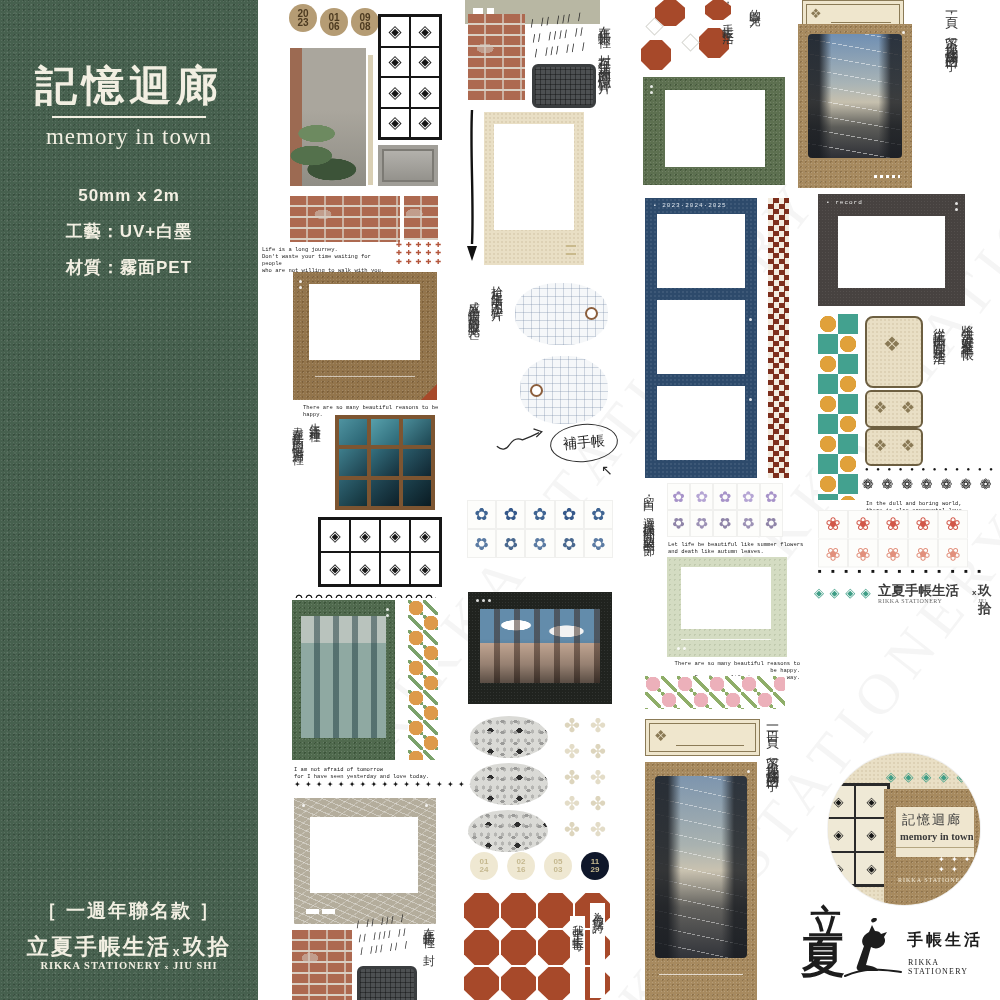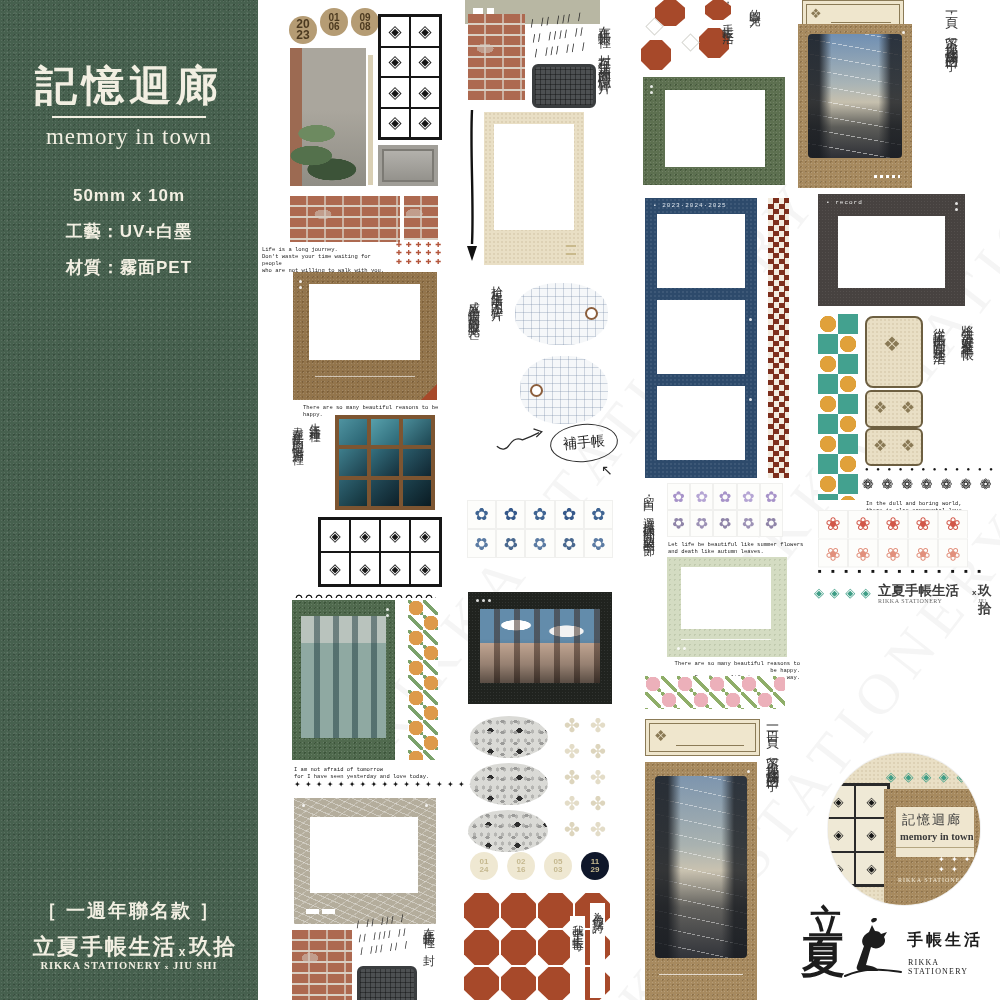--- a/index.html
+++ b/index.html
@@ -14,21 +14,21 @@
       radial-gradient(rgba(0,0,0,.20) 1px, transparent 1px),
       radial-gradient(rgba(255,255,255,.06) 1.5px, transparent 1.6px);
     background-size:3px 3px,5px 5px,8px 8px;
     background-position:0 0,1px 2px,3px 1px;
     color:#f2efe2;text-align:center;}
   .panel-title{position:absolute;left:0;top:58px;width:100%;font-size:42px;font-weight:bold;letter-spacing:5px;}
   .panel-rule{position:absolute;left:52px;top:116px;width:154px;height:2px;background:#f2efe2;}
   .panel-sub{position:absolute;left:0;top:124px;width:100%;font-family:"Liberation Serif",serif;font-size:23px;letter-spacing:1px;}
   .panel-specs{position:absolute;left:0;top:178px;width:100%;font-size:17px;font-weight:bold;line-height:36px;letter-spacing:1px;}
   .panel-edition{position:absolute;left:0;top:898px;width:100%;font-size:19px;font-weight:bold;letter-spacing:2px;}
-  .panel-brandline{position:absolute;left:6px;top:932px;width:100%;font-size:22px;font-weight:bold;letter-spacing:2px;}
+  .panel-brandline{position:absolute;left:0;top:932px;width:100%;font-size:22px;font-weight:bold;letter-spacing:2px;}
   .panel-brandline .xmark{font-size:12px;font-weight:bold;vertical-align:-2px;padding:0 2px;}
   .panel-brand-en{position:absolute;left:0;top:960px;width:100%;font-family:"Liberation Serif",serif;font-size:10.5px;font-weight:bold;letter-spacing:1px;}
   
   .collage{position:absolute;left:258px;top:0;width:742px;height:1000px;background:#fff;}
   .wm{position:absolute;font-family:"Liberation Serif",serif;color:rgba(70,70,70,.055);
       font-size:58px;letter-spacing:10px;white-space:nowrap;transform:rotate(-52deg);}
   
   .kraft{background-color:#93754c;background-image:
       radial-gradient(rgba(255,255,255,.14) 1px,transparent 1px),
       radial-gradient(rgba(60,35,10,.25) 1px,transparent 1px);
@@ -113,21 +113,21 @@
 </head>
 <body>
 
 <div class="poster">
 
   <aside class="panel">
     <div class="panel-title">記憶迴廊</div>
     <div class="panel-rule"></div>
     <div class="panel-sub">memory in town</div>
     <div class="panel-specs">
-      <div>50mm x 10m</div>
+      <div>50mm x 2m</div>
       <div>工藝：UV+白墨</div>
       <div>材質：霧面PET</div>
     </div>
     <div class="panel-edition">［ 一週年聯名款 ］</div>
     <div class="panel-brandline">
       <span>立夏手帳生活</span><span class="xmark">x</span><span>玖拾</span>
     </div>
     <div class="panel-brand-en">
       <span>RIKKA STATIONERY</span>
       <span style="font-size:7px;">x</span>
@@ -135,21 +135,21 @@
     </div>
   </aside>
 
   <main class="collage">
 
     <div class="wm" style="left:-20px;top:430px;">RIKKA STATIONERY</div>
     <div class="wm" style="left:190px;top:760px;">RIKKA STATIONERY</div>
     <div class="wm" style="left:330px;top:300px;">RIKKA STATIONERY</div>
     <div class="wm" style="left:430px;top:990px;">RIKKA STATIONERY</div>
 
-    <div class="datecircle" style="left:31px;top:16px;width:28px;height:28px;font-size:12px;">20
+    <div class="datecircle" style="left:31px;top:4px;width:28px;height:28px;font-size:10px;">20
 23</div>
     <div class="datecircle" style="left:62px;top:8px;width:28px;height:28px;font-size:10px;">01
 06</div>
     <div class="datecircle" style="left:93px;top:8px;width:28px;height:28px;font-size:10px;">09
 08</div>
 
     <div class="el grille" style="left:120px;top:14px;width:60px;height:122px;grid-template-columns:1fr 1fr;grid-template-rows:repeat(4,1fr);">
       <span style="font-size:17px;">◈</span>
         <span style="font-size:17px;">◈</span>
       <span style="font-size:17px;">◈</span>

